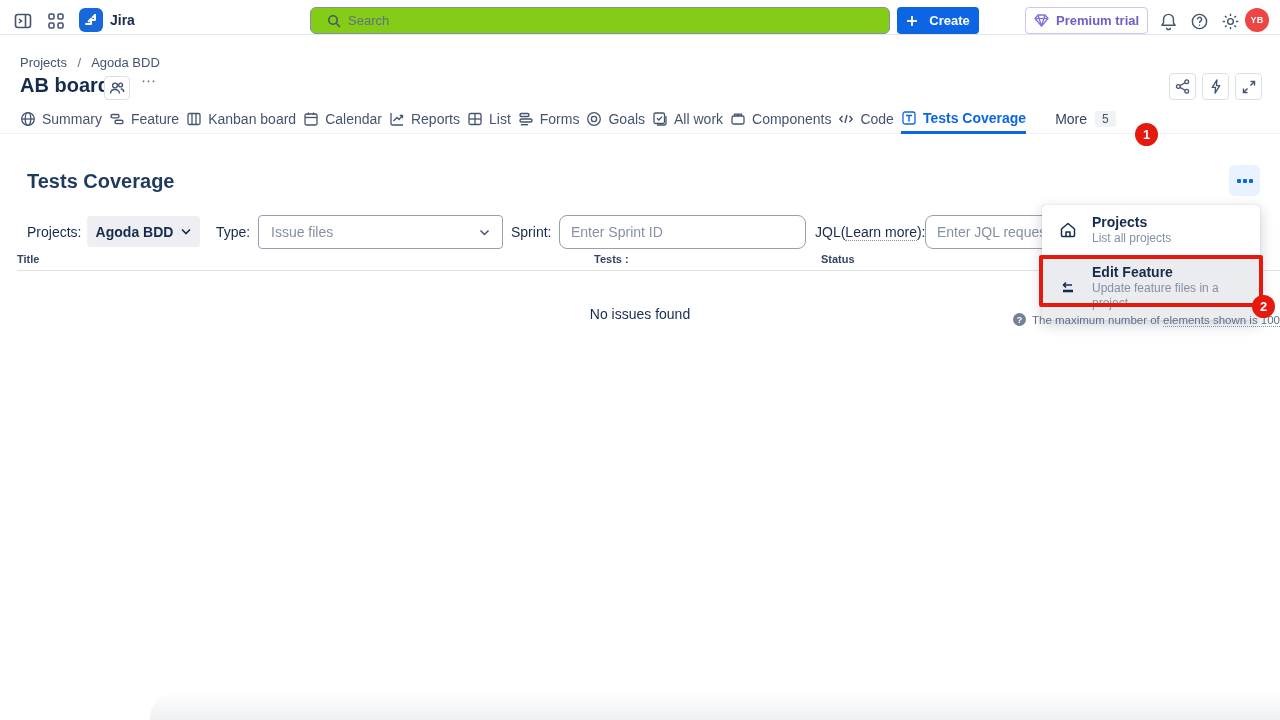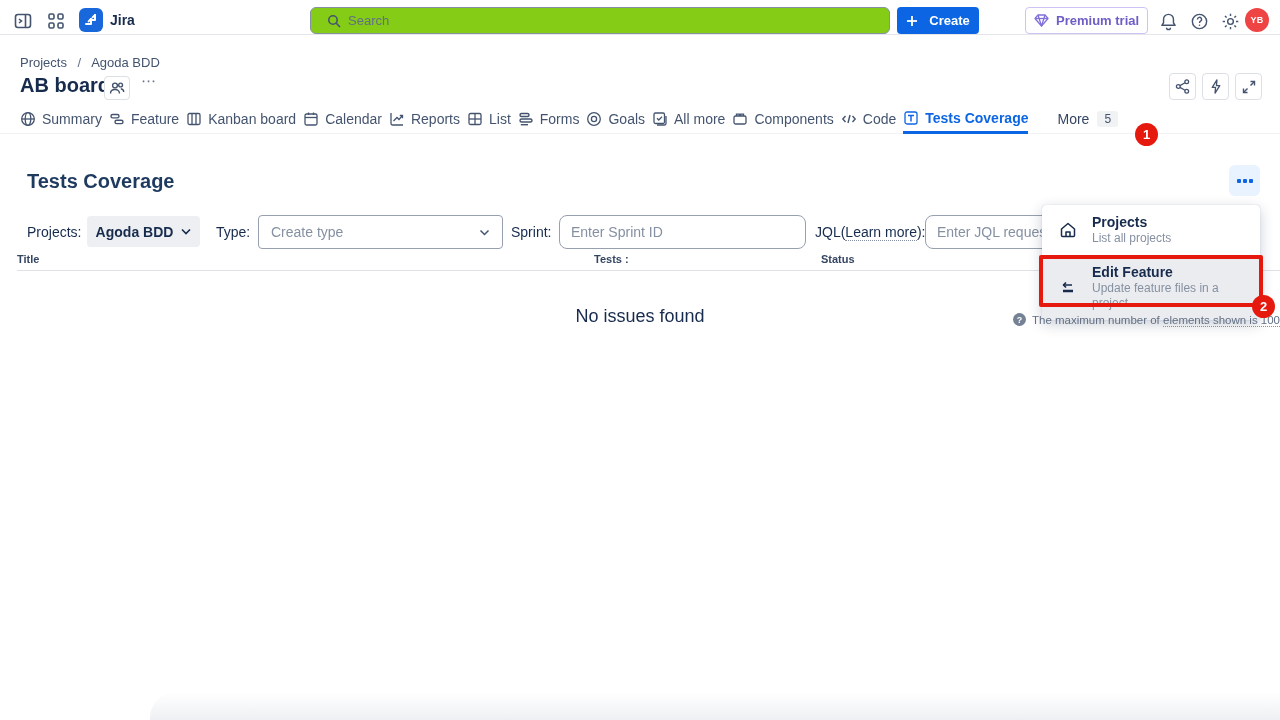--- a/index.html
+++ b/index.html
@@ -73,21 +73,21 @@
     padding:0 12px; cursor:pointer; }
   .fselect .ph { color:#8590A2; font-size:14px; }
   .finput { position:absolute; top:0; height:34px; border:1px solid #97A0AF; border-radius:8px;
     padding:0 11px; font-size:14px; font-family:"Liberation Sans", sans-serif; color:#172B4D; outline:none; }
   .finput::placeholder { color:#8590A2; }
   .jql-label { position:absolute; top:9px; left:815px; color:#172B4D; white-space:nowrap; }
   .jql-label .lm { border-bottom:1px dotted #8590A2; cursor:pointer; }
 
   .col-header { position:absolute; top:253px; font-size:11px; font-weight:bold; color:#344563; }
   .table-divider { position:absolute; top:270px; left:17px; right:0; height:1px; background:#DFE1E6; }
-  .empty-msg { position:absolute; top:306px; left:0; width:1280px; text-align:center; font-size:18px; color:#172B4D; }
+  .empty-msg { position:absolute; top:306px; left:0; width:1280px; text-align:center; font-size:14px; color:#172B4D; }
 
   
   .dropdown { position:absolute; top:205px; left:1042px; width:218px; background:#fff;
     border-radius:4px; box-shadow:0 4px 14px rgba(9,30,66,.22), 0 0 1px rgba(9,30,66,.3); z-index:5; overflow:hidden; }
   .menu-item { display:flex; align-items:center; gap:13px; padding:9px 8px 9px 15px; cursor:pointer; }
   .menu-item.highlight { background:#EBECEF; }
   .mi-icon { width:22px; display:flex; justify-content:center; color:#172B4D; flex:0 0 22px; }
   .mi-title { font-size:14px; font-weight:600; color:#172B4D; line-height:17px; }
   .mi-sub { font-size:12px; color:#8590A2; line-height:15px; }
 
@@ -317,21 +317,21 @@
       <span>Goals</span>
     </div>
     <div class="tab">
       <span class="ticon">
           <svg width="16" height="16" viewBox="0 0 16 16" fill="none" stroke="currentColor" stroke-width="1.3">
             <rect x="2" y="2" width="10.5" height="10.5" rx="1.5"></rect>
             <path d="M14 5v7.5A1.5 1.5 0 0 1 12.5 14H5"></path>
             <polyline points="5,7.2 6.8,9 10,5.8"></polyline>
           </svg>
         </span>
-      <span>All more</span>
+      <span>All work</span>
     </div>
     <div class="tab">
       <span class="ticon">
           <svg width="16" height="16" viewBox="0 0 16 16" fill="none" stroke="currentColor" stroke-width="1.3">
             <rect x="2" y="5" width="12" height="8" rx="1.5"></rect>
             <path d="M4.5 5V3.2h2.8V5M8.7 5V3.2h2.8V5"></path>
           </svg>
         </span>
       <span>Components</span>
     </div>
@@ -377,21 +377,21 @@
     <button class="chip">
       <span>Agoda BDD</span>
       <span style="display:flex">
         <svg width="10" height="7" viewBox="0 0 10 7" fill="none" stroke="#172B4D" stroke-width="1.6">
             <polyline points="1,1.5 5,5.5 9,1.5"></polyline>
           </svg>
       </span>
     </button>
     <span class="flabel" style="left:216px">Type:</span>
     <div class="fselect">
-      <span class="ph">Create type</span>
+      <span class="ph">Issue files</span>
       <span style="display:flex">
         <svg width="11" height="7" viewBox="0 0 10 7" fill="none" stroke="#44546F" stroke-width="1.5">
             <polyline points="1,1.5 5,5.5 9,1.5"></polyline>
           </svg>
       </span>
     </div>
     <span class="flabel" style="left:511px">Sprint:</span>
     <input class="finput" style="left: 559px; width: 247px;" placeholder="Enter Sprint ID">
     <span class="jql-label"><span>JQL(</span><span class="lm">Learn more</span><span>):</span></span>
     <input class="finput" style="left: 925px; width: 230px;" placeholder="Enter JQL request">

